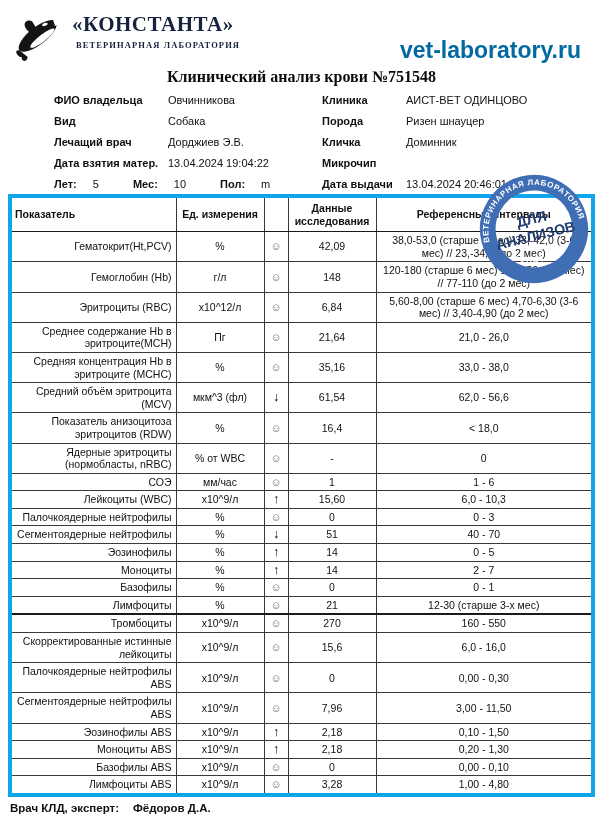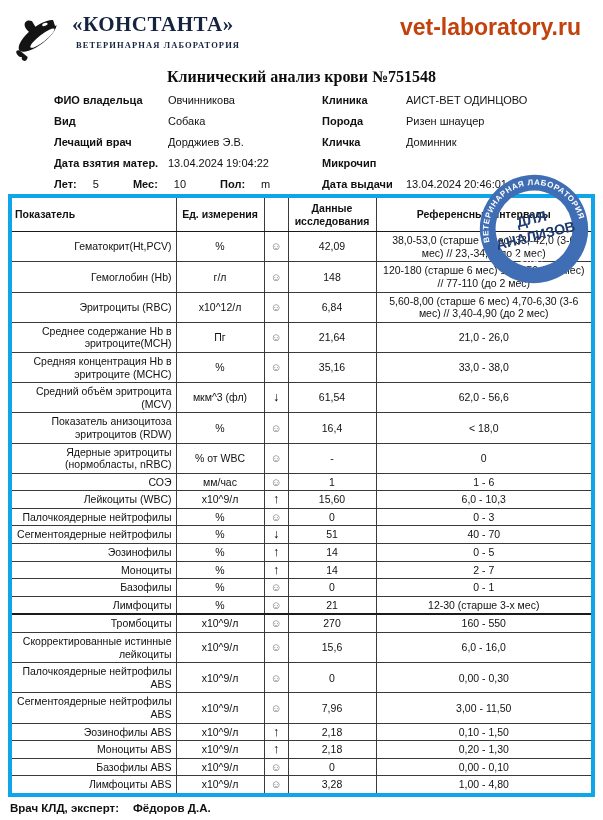--- a/index.html
+++ b/index.html
@@ -1,26 +1,26 @@
 <!DOCTYPE html>
 <html lang="ru"><head>
 <meta charset="utf-8">
 <style>
   * { margin:0; padding:0; box-sizing:border-box; }
   body { background:#fff; font-family:"Liberation Sans", sans-serif; color:#111; }
   .page { position:relative; width:603px; min-height:820px; background:#fff; padding:6px 8px 4px 8px; overflow:hidden; }
 
   
-  .masthead { display:flex; justify-content:space-between; align-items:flex-start; }
+  .masthead { display:flex; justify-content:space-between; align-items:flex-end; }
   .brand { display:flex; align-items:flex-start; gap:6px; }
   .orca { width:58px; height:58px; flex:0 0 auto; }
   .brand-text { padding-top:6px; }
   .lab-name { font-family:"Liberation Serif", serif; font-weight:bold; font-size:21px; color:#16233f; letter-spacing:.5px; }
   .lab-sub { font-family:"Liberation Serif", serif; font-weight:bold; font-size:8.5px; color:#16233f; letter-spacing:1.1px; margin-top:3px; padding-left:4px; }
-  .website { font-size:23px; font-weight:bold; color:#c2410c; margin:8px 14px 0 0; }
+  .website { font-size:23px; font-weight:bold; color:#0369a1; margin:8px 14px 0 0; }
 
   .report-title { text-align:center; font-family:"Liberation Serif", serif; font-weight:bold; font-size:16px; color:#0d0d0d; margin:4px 0 8px 0; }
 
   
   .info-wrap { position:relative; padding:0 0 2px 2px; }
   .info-grid { display:grid; grid-template-columns:108px 148px 78px auto; column-gap:6px; row-gap:9px; font-size:11px; align-items:baseline;margin-left:44px; }
   .info-label { font-weight:bold; white-space:nowrap; }
   .info-value { white-space:nowrap; }
   .age-row { grid-column:1 / span 2; display:flex; gap:0; font-size:11px; }
   .age-pair { display:flex; }

